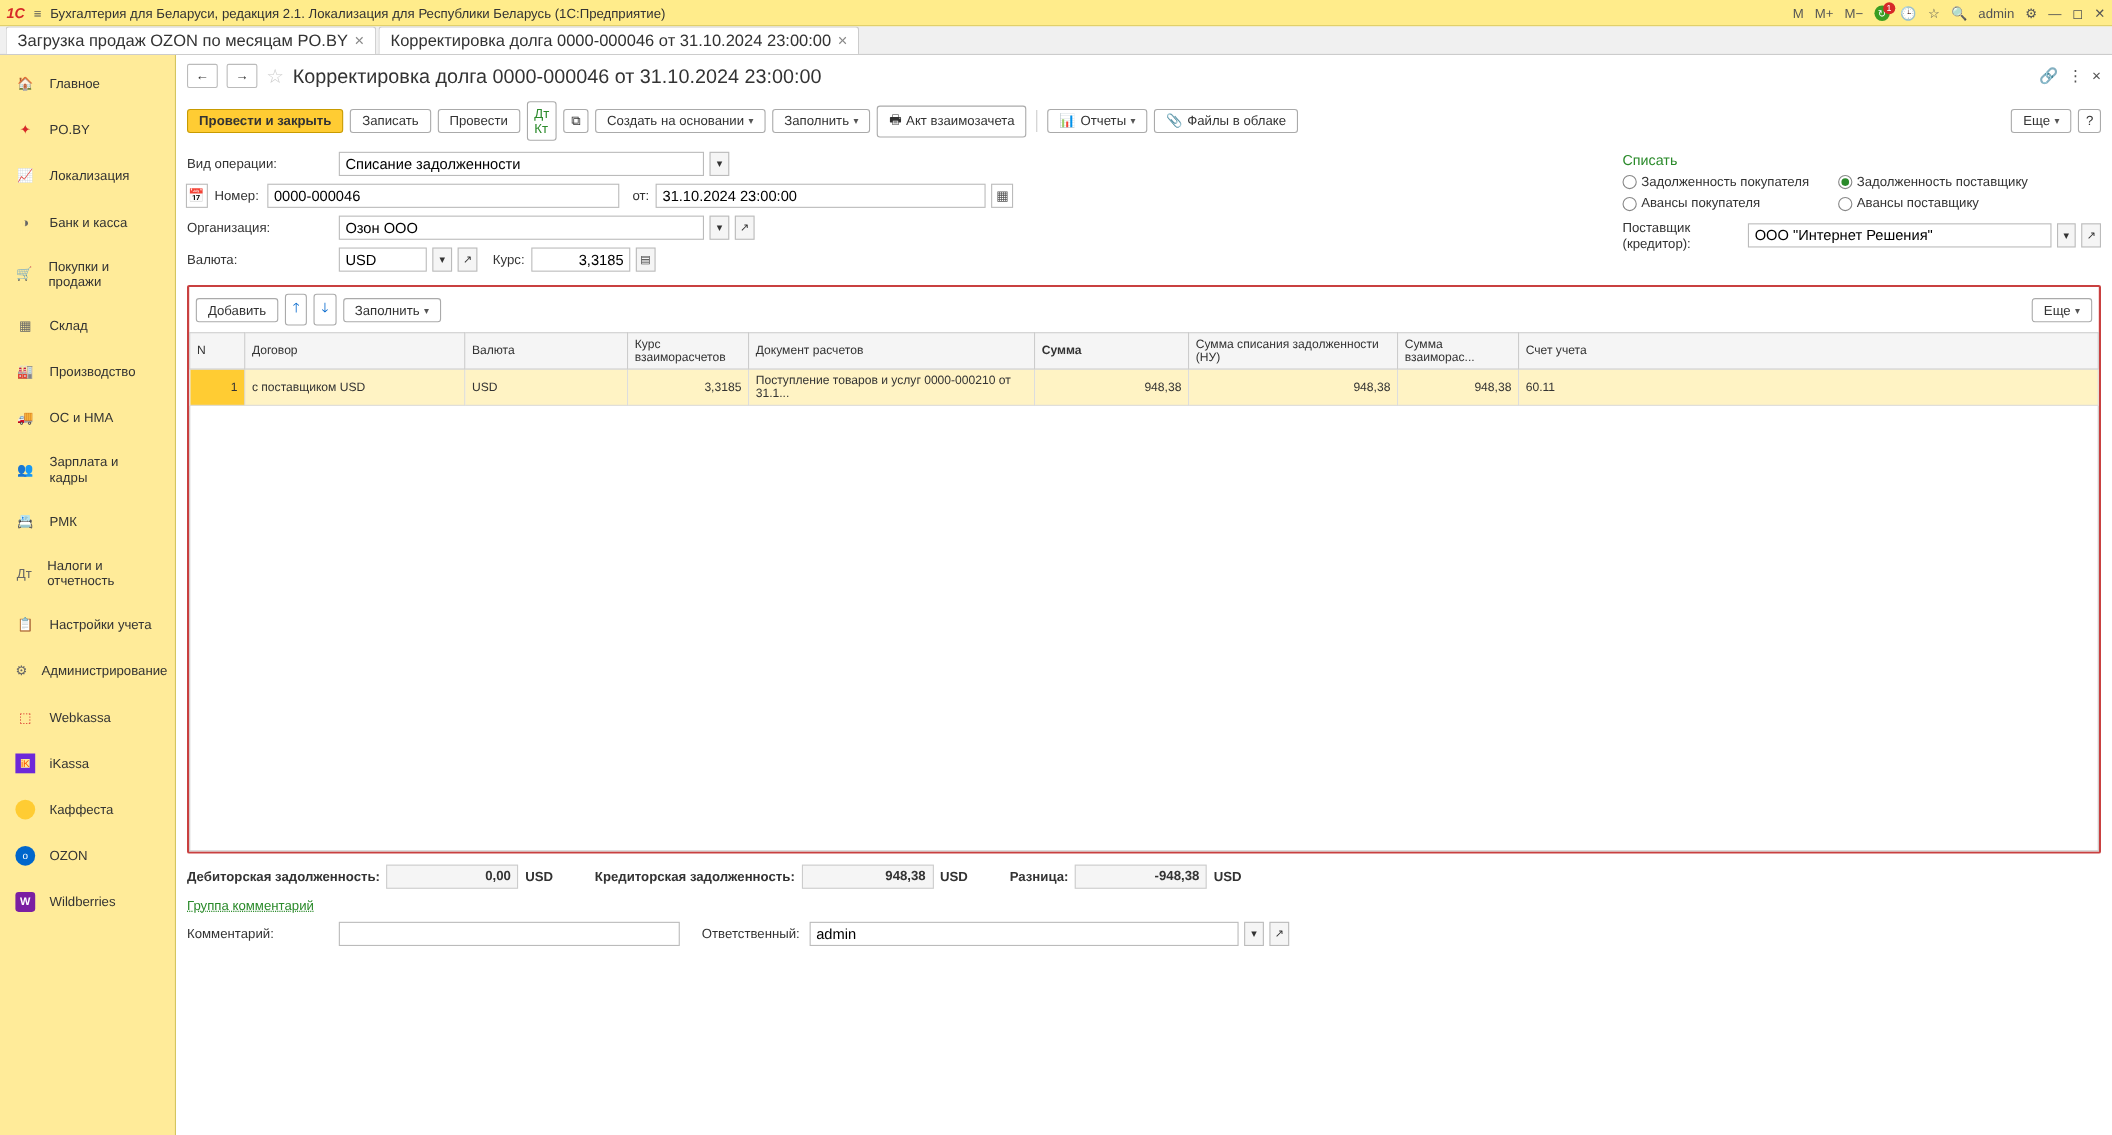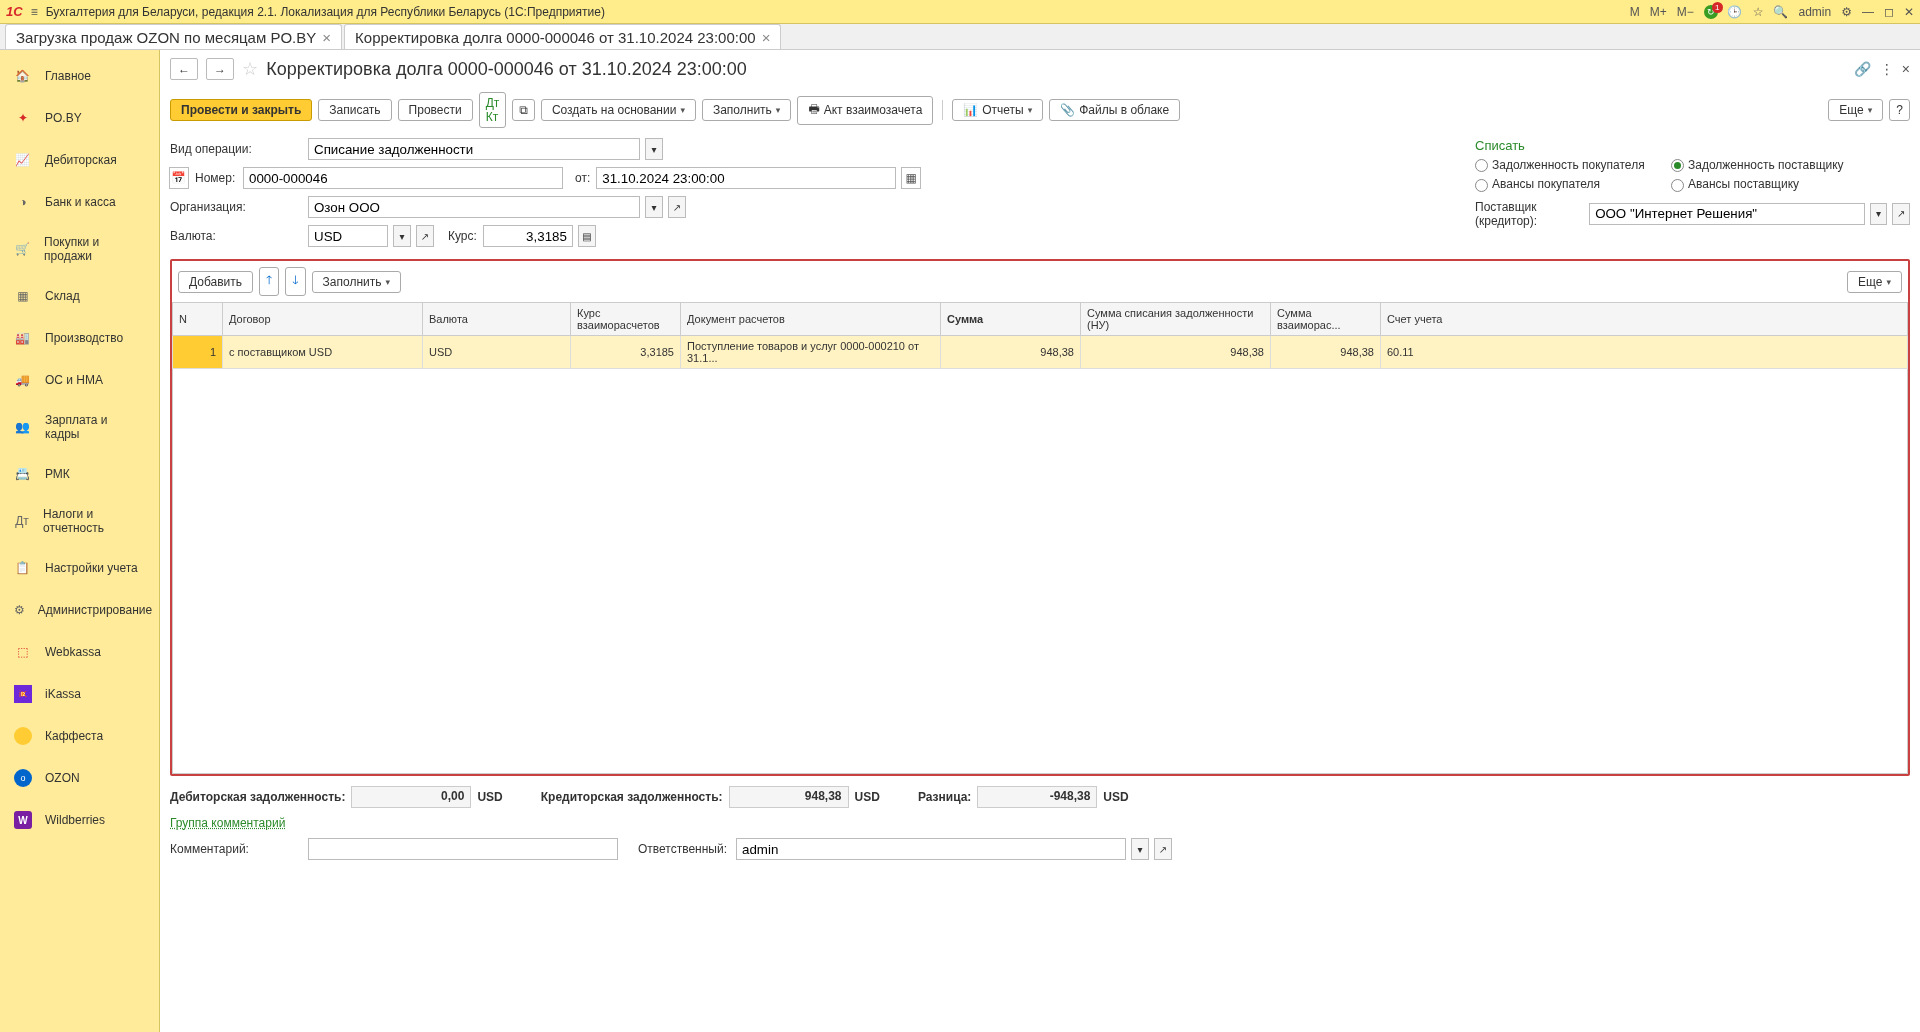--- a/index.html
+++ b/index.html
@@ -24,21 +24,21 @@
 .layout { display: flex; height: calc(100vh - 50px); }
 
 
 .sidebar { width: 160px; background: #ffeb99; border-right: 1px solid #d4c560; overflow-y: auto; padding-top: 5px; }
 .side-item { display: flex; align-items: center; gap: 13px; padding: 12px 14px; cursor: pointer; color: #333; }
 .side-icon { width: 18px; height: 18px; display: inline-flex; align-items: center; justify-content: center; color: #666; }
 .side-icon.red { color: #d62828; }
 .side-icon.orange { background: #ffcc33; border-radius: 50%; }
 .side-icon.ozon { background: #0066cc; color:#fff; border-radius: 50%; font-size: 9px; }
 .side-icon.wb { background: #7b1fa2; color:#fff; border-radius: 3px; font-size: 10px; font-weight: bold; }
-.side-icon.ik { color: #ff5500; border: 7px solid #6d28d9; font-size: 9px; }
+.side-icon.ik { color: #ff5500; border: 5px solid #6d28d9; font-size: 9px; }
 
 
 .content { flex: 1; overflow: auto; padding: 0 10px 10px 10px; }
 .header-row { display: flex; align-items: center; gap: 8px; padding: 8px 0; }
 .nav-arrow { border: 1px solid #bbb; background: #fff; width: 28px; height: 22px; display: inline-flex; align-items: center; justify-content: center; cursor: pointer; border-radius: 2px; }
 .star { color: #ccc; font-size: 18px; }
 .doc-title { font-size: 18px; font-weight: normal; }
 .header-icons { margin-left: auto; display: flex; gap: 8px; }
 .hdr-ico { cursor: pointer; color: #555; font-size: 14px; }
 
@@ -136,21 +136,21 @@
     <div class="side-item">
         <span class="side-icon">🏠</span>
         <span>Главное</span>
       </div>
     <div class="side-item">
         <span class="side-icon red">✦</span>
         <span>PO.BY</span>
       </div>
     <div class="side-item">
         <span class="side-icon">📈</span>
-        <span>Дебиторская</span>
+        <span>Локализация</span>
       </div>
     <div class="side-item">
         <span class="side-icon">◑</span>
         <span>Банк и касса</span>
       </div>
     <div class="side-item">
         <span class="side-icon">🛒</span>
         <span>Покупки и продажи</span>
       </div>
     <div class="side-item">

